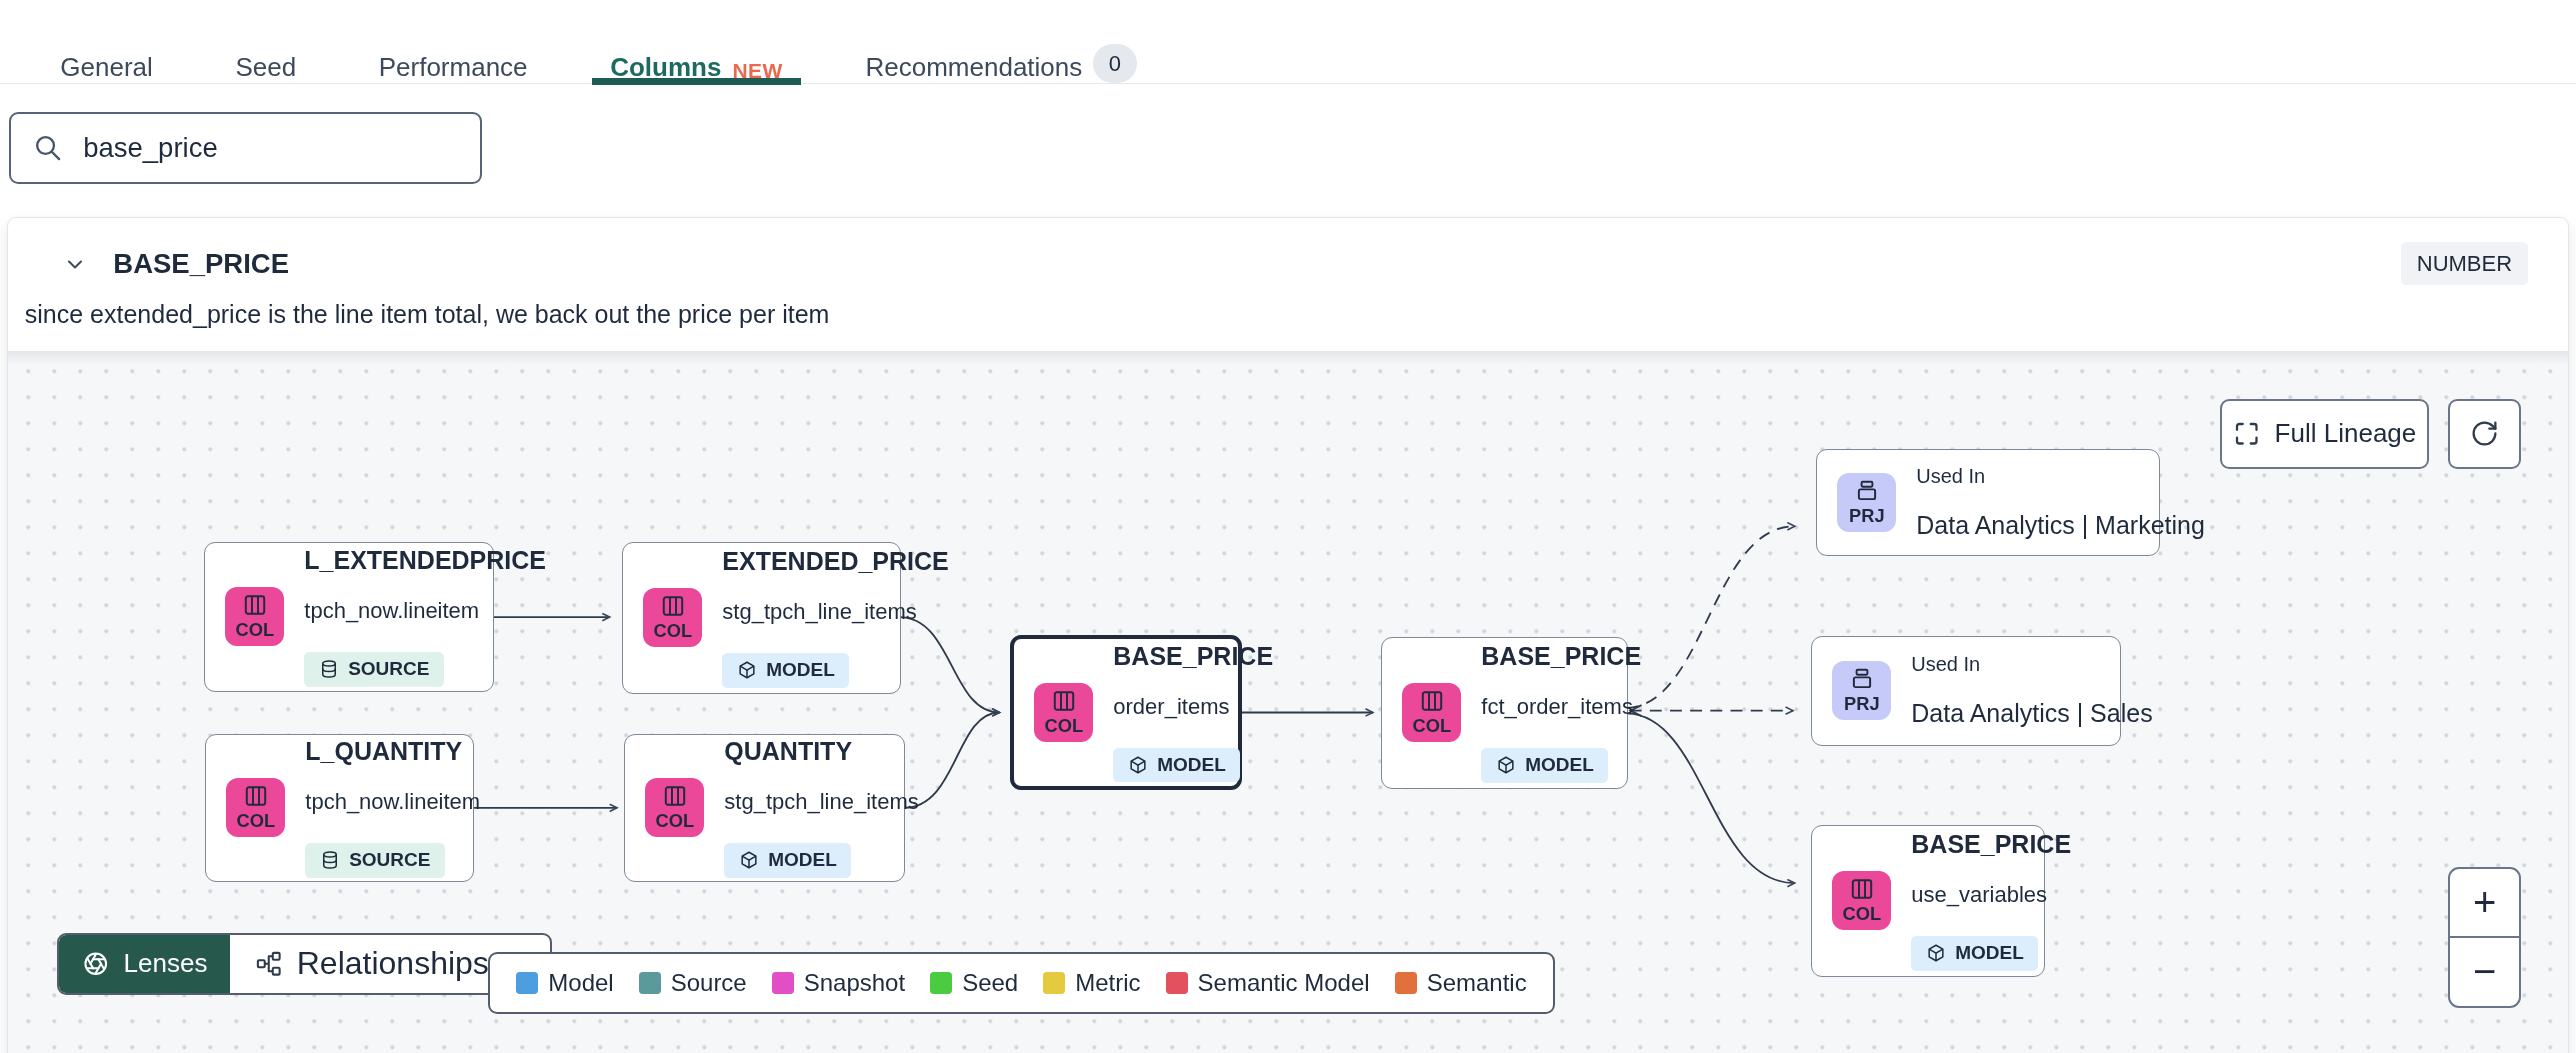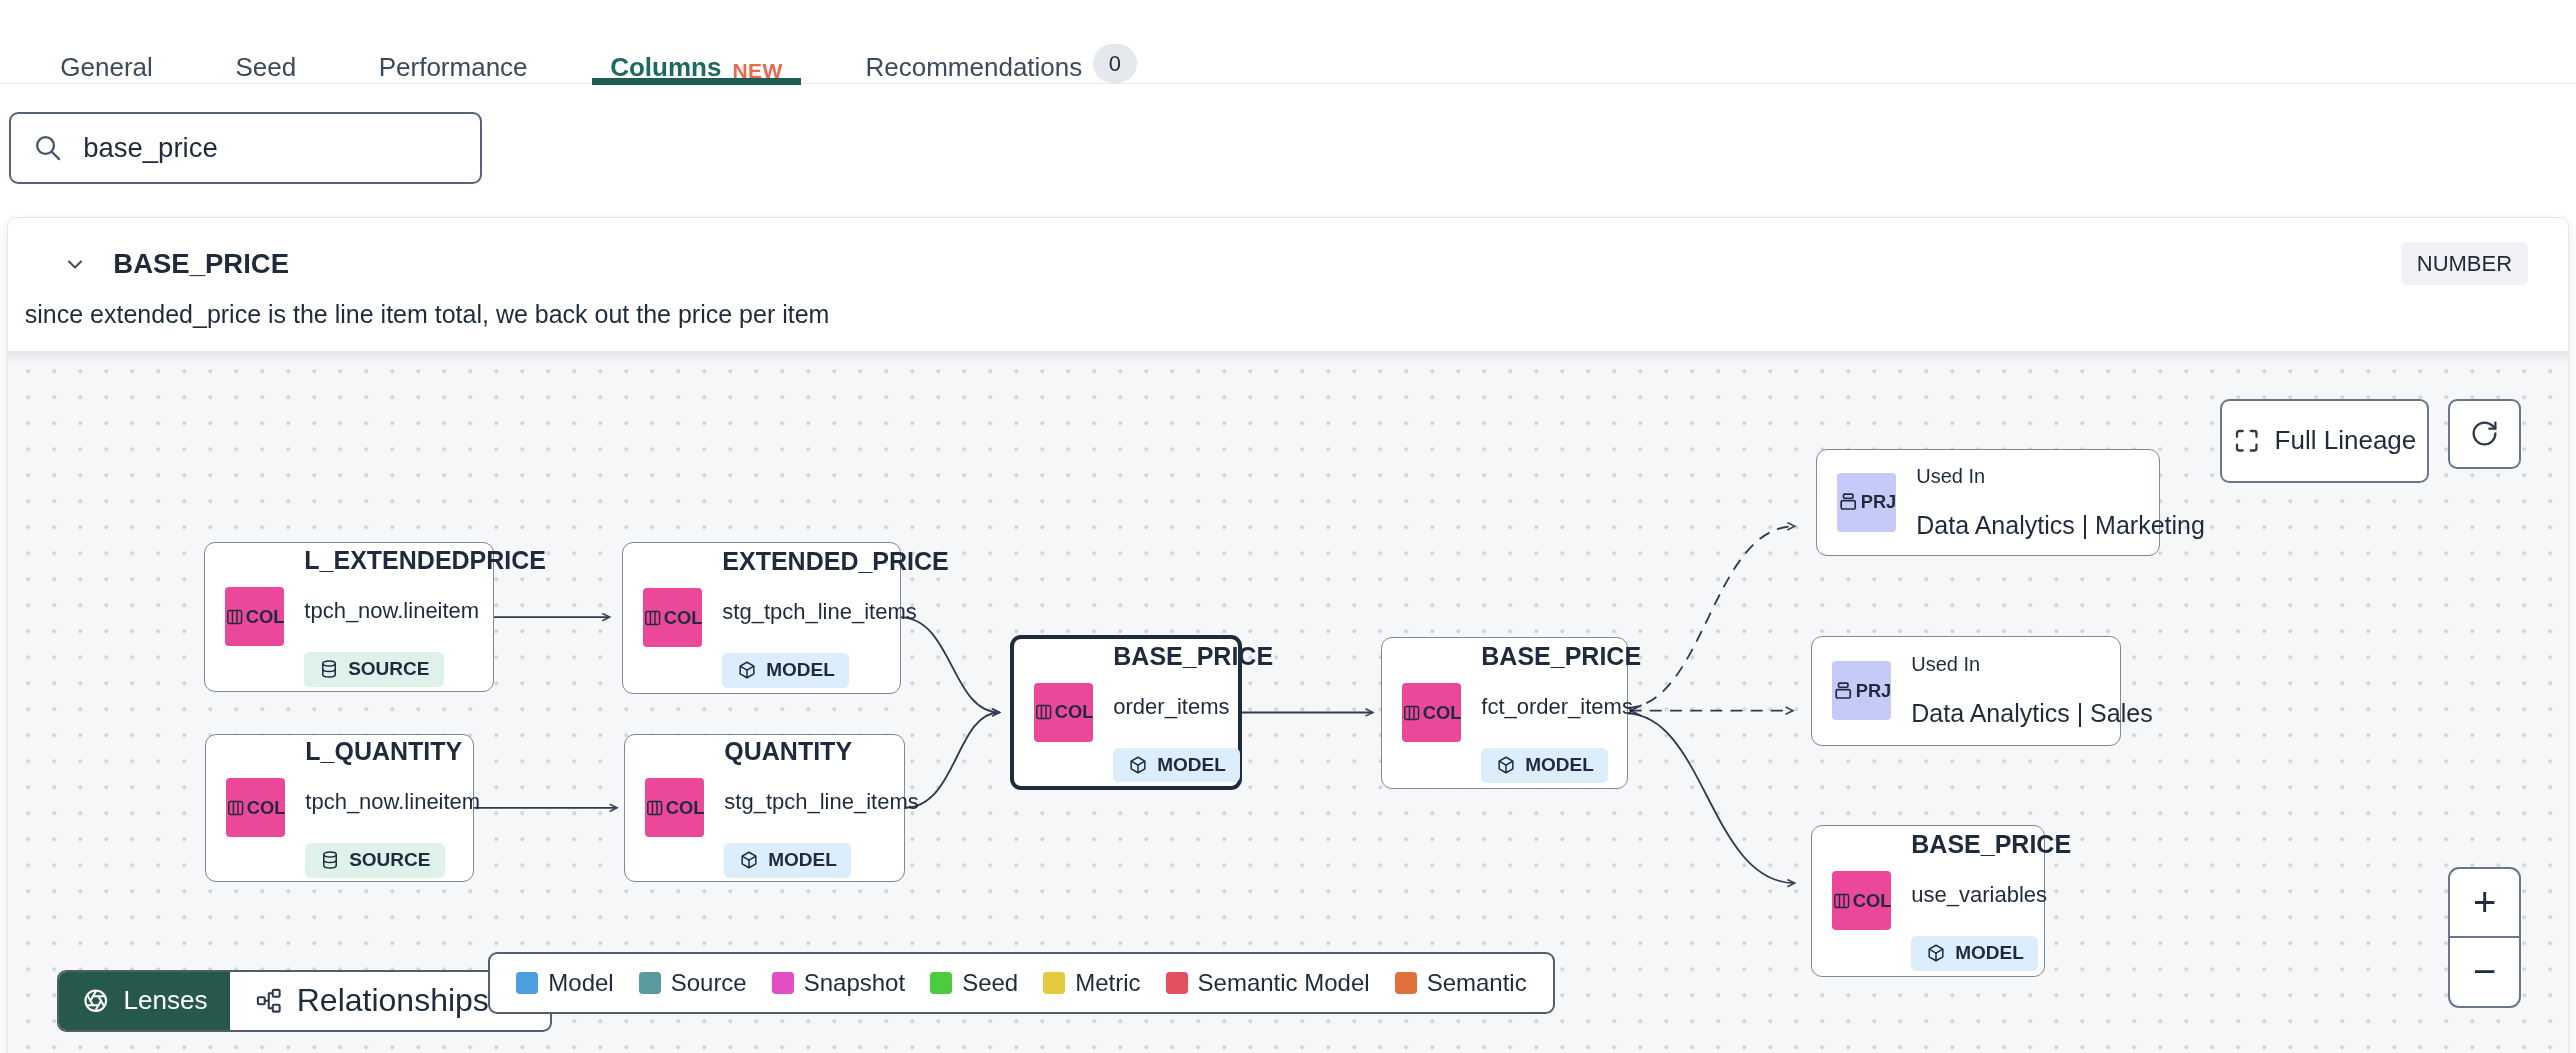--- a/index.html
+++ b/index.html
@@ -37,45 +37,45 @@
     background-color:#F6F7F9;
     background-image:radial-gradient(circle,#D2D6DC 1.8px,transparent 2.2px);
     background-size:26px 26px; background-position:7.3px 7.3px; }
   .graph::before { content:""; position:absolute; left:0; right:0; top:0; height:14.7px;
     background:linear-gradient(to bottom,rgba(25,35,55,.08),transparent); pointer-events:none; z-index:5; }
   .edges { position:absolute; left:0; top:0; }
 
   .node { position:absolute; background:#fff; border:1.8px solid #7E8897; border-radius:11px;
     display:flex; align-items:center; gap:20px; padding:0 20px; box-sizing:border-box; cursor:pointer; z-index:2; }
   .node.selected { border:4.1px solid #1F2B3D; }
-  .kind-badge { width:59px; height:59px; border-radius:4px; display:flex; flex-direction:row;
+  .kind-badge { width:59px; height:59px; border-radius:12px; display:flex; flex-direction:column;
     align-items:center; justify-content:center; gap:1px; font-size:18.3px; font-weight:700; flex:0 0 auto; color:#1F2B3D; }
   .kind-badge.col { background:#ec4899; }
   .kind-badge.prj { background:#C6CAF8; }
   .node-body { display:flex; flex-direction:column; align-items:flex-start; gap:23px; }
   .node-title { font-size:25px; font-weight:600; white-space:nowrap; }
   .node-sub { font-size:22px; white-space:nowrap; }
   .pill { display:inline-flex; align-items:center; gap:9.2px; border-radius:5.5px; padding:6.4px 14.7px; font-size:19px; font-weight:700; margin-top:4.6px; }
   .pill.source { background:#DEF1EA; }
   .pill.model { background:#DCEDFB; }
   .usedin-label { font-size:20px; }
   .usedin-name { font-size:25px; white-space:nowrap; }
 
   
   .ctrl-btn { position:absolute; background:#fff; border:2.3px solid #6A7589; border-radius:9.2px;
     display:flex; align-items:center; justify-content:center; gap:13.8px; font-size:26px; color:#1F2B3D;
     box-sizing:border-box; cursor:pointer; z-index:6; }
-  #full-lineage { left:2212px; top:48px; width:209px; height:84px; }
+  #full-lineage { left:2212px; top:48px; width:209px; height:70px; }
   #refresh-btn { left:2440px; top:48px; width:73px; height:70px; }
   .zoomctl { position:absolute; left:2440px; top:516px; width:73px; height:141px; background:#fff;
     border:2.3px solid #6A7589; border-radius:11px; box-sizing:border-box; display:flex; flex-direction:column; z-index:6; }
   .zoomctl .zbtn { flex:1; display:flex; align-items:center; justify-content:center; font-size:40px; cursor:pointer; }
   .zoomctl .zbtn:first-child { border-bottom:2.3px solid #6A7589; }
 
-  .toolbar { position:absolute; left:49px; top:619px; height:62px; display:flex; border:2.3px solid #535D6E;
+  .toolbar { position:absolute; left:49px; top:582px; height:62px; display:flex; border:2.3px solid #535D6E;
     border-radius:9.2px; overflow:hidden; background:#fff; box-sizing:border-box; z-index:6; }
   .lenses { background:#27584C; color:#fff; display:flex; align-items:center; gap:13.8px; padding:0 23px; font-size:26px; cursor:pointer; }
   .relationships { display:flex; align-items:center; gap:13.8px; padding:0 25px; font-size:32px; cursor:pointer; }
 
   .legend { position:absolute; left:480px; top:601px; height:62px; display:flex; align-items:center; gap:25px;
     padding:0 26px; border:2.3px solid #535D6E; border-radius:9.2px; background:#fff; box-sizing:border-box; z-index:6; }
   .legend-item { display:flex; align-items:center; gap:10px; font-size:24px; white-space:nowrap; }
   .swatch { width:22px; height:22px; border-radius:3.7px; }
 </style>
 </head>

